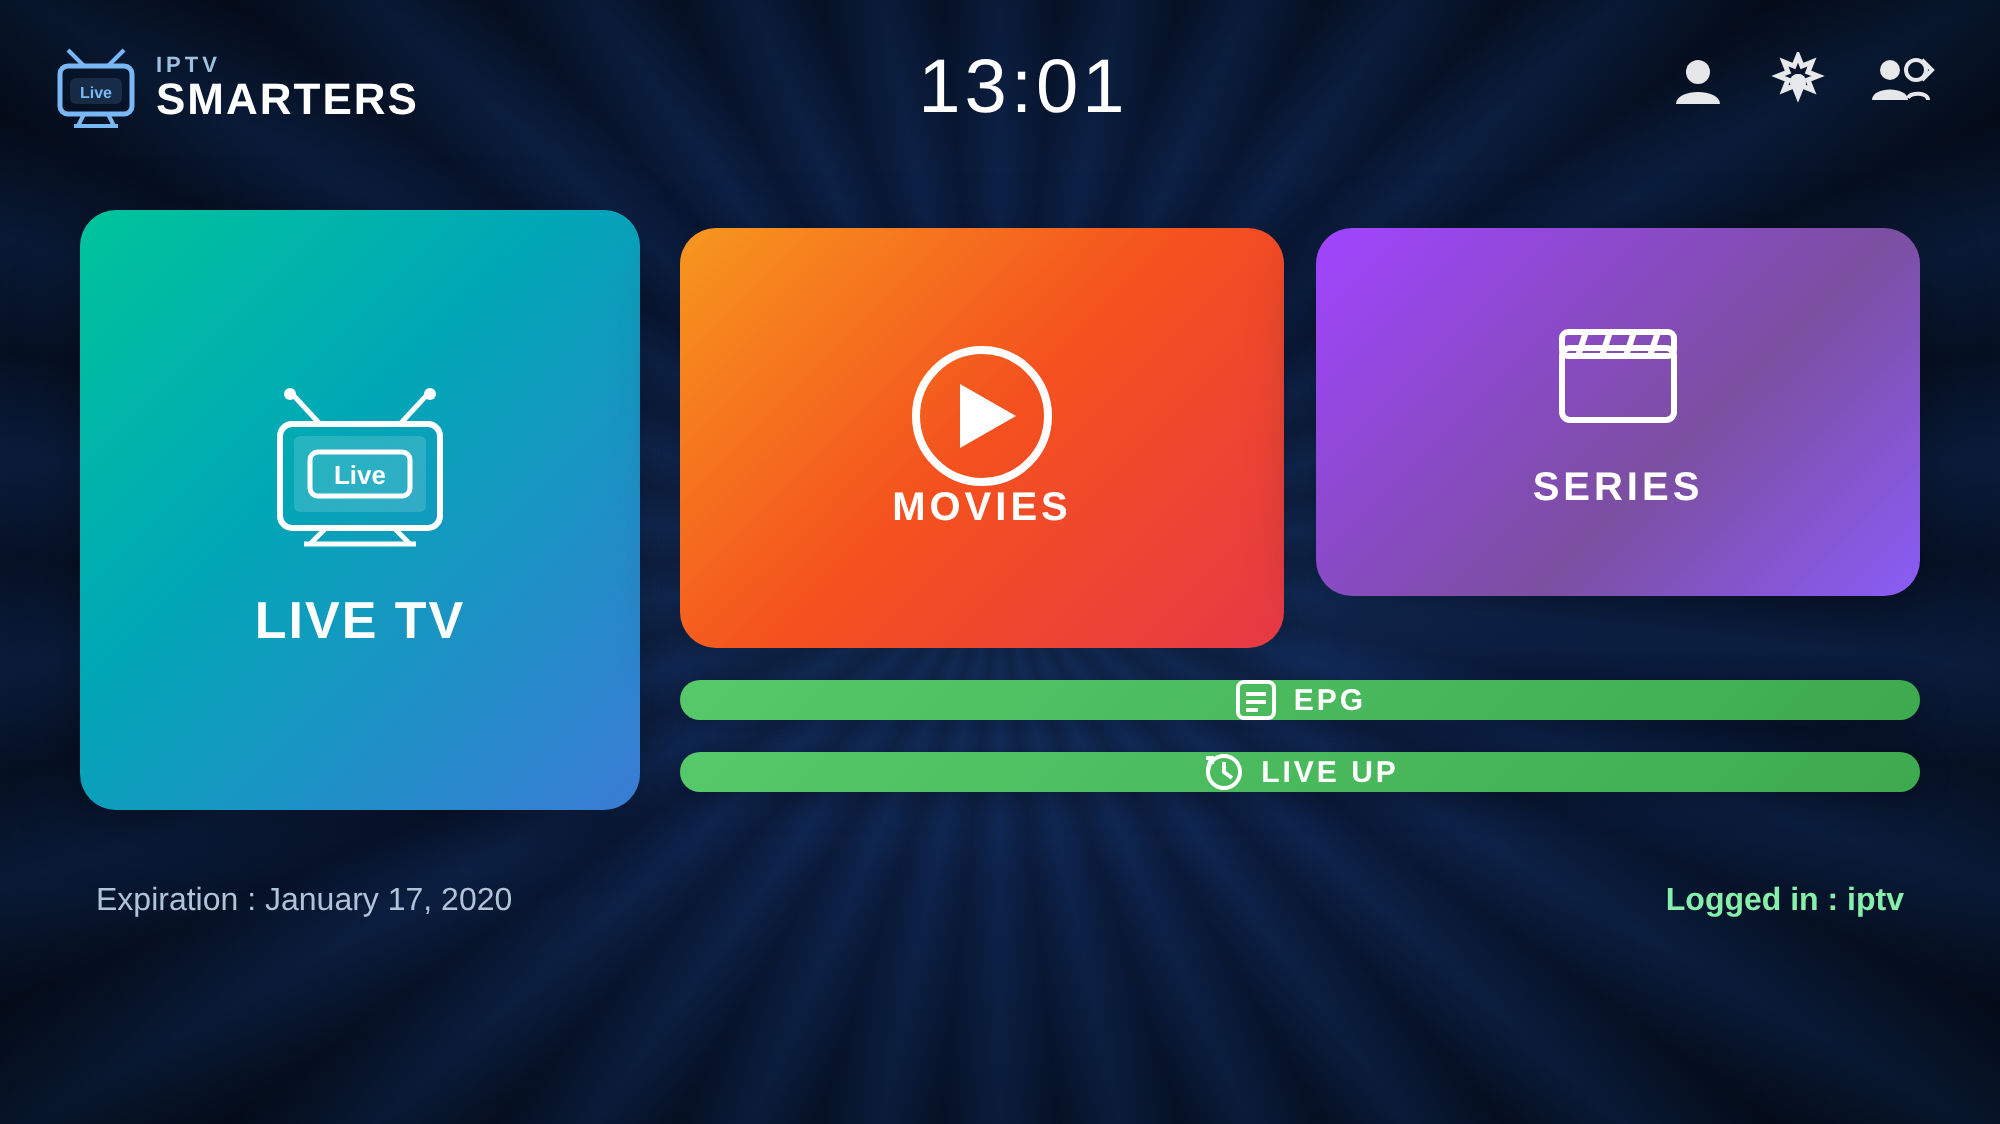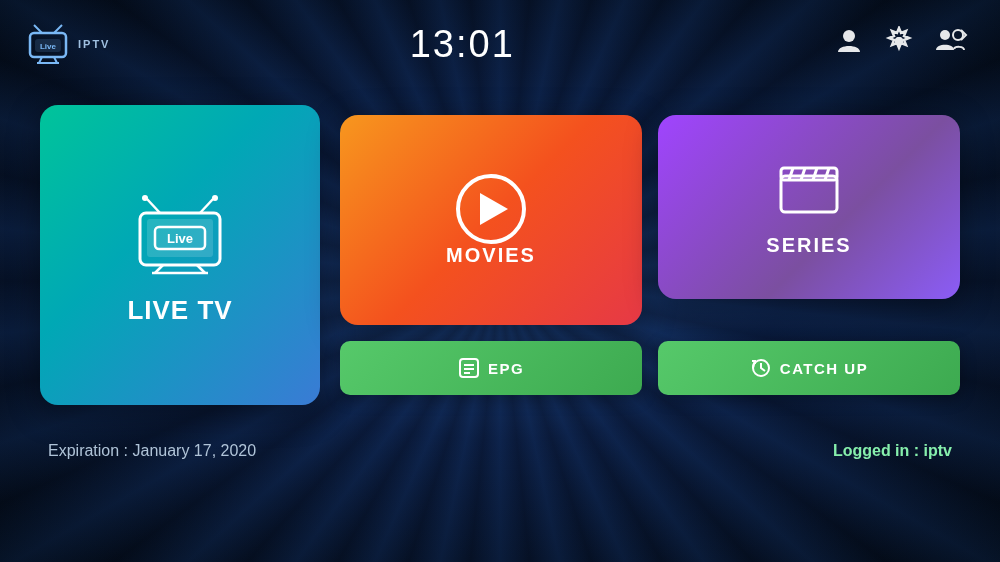--- a/index.html
+++ b/index.html
@@ -210,20 +210,21 @@
       font-weight: 700;
       color: white;
       letter-spacing: 2px;
       margin-top: 12px;
     }
 
     
     .bottom-buttons {
       display: flex;
       gap: 16px;
+      flex-direction: column;
     }
 
     .btn-green {
       flex: 1;
       height: 54px;
       border-radius: 10px;
       background: linear-gradient(135deg, #56c96a 0%, #3daa50 100%);
       border: none;
       color: white;
       font-size: 15px;
@@ -301,20 +302,21 @@
 
         <line x1="18" y1="10" x2="10" y2="2" stroke="#7ab8f5" stroke-width="2"></line>
 
         <line x1="30" y1="10" x2="38" y2="2" stroke="#7ab8f5" stroke-width="2"></line>
 
         <rect x="11" y="16" width="26" height="13" rx="3" fill="#7ab8f5" opacity="0.15"></rect>
         <text x="24" y="26" text-anchor="middle" font-size="8" font-weight="bold" fill="#7ab8f5">Live</text>
       </svg>
       <div class="logo-text">
         <span class="logo-iptv">IPTV</span>
+        <span class="logo-smarters">SMARTERS</span>
       </div>
     </div>
 
     <div class="header-center">
       <span class="header-time">13:01</span>
     </div>
 
     <div class="header-icons">
       <span class="header-icon">
         <svg width="30" height="30" viewBox="0 0 30 30" fill="white">
@@ -409,21 +411,21 @@
         </button>
 
 
         <button class="btn-green">
           <svg width="22" height="20" viewBox="0 0 22 20">
             <circle cx="11" cy="10" r="8" fill="none" stroke="white" stroke-width="2"></circle>
             <polyline points="11,5 11,10 15,13" fill="none" stroke="white" stroke-width="2"></polyline>
             <path d="M5 3 Q3 6 3 10" fill="none" stroke="white" stroke-width="2"></path>
             <polyline points="2,3 5,3 5,6" fill="none" stroke="white" stroke-width="2"></polyline>
           </svg>
-          <span>CATCH UP</span>
+          <span>LIVE UP</span>
         </button>
       </div>
     </div>
   </div>
 
   <div class="footer">
     <div class="footer-expiry">
       <span>Expiration :</span>
       <span>January 17, 2020</span>
     </div>

